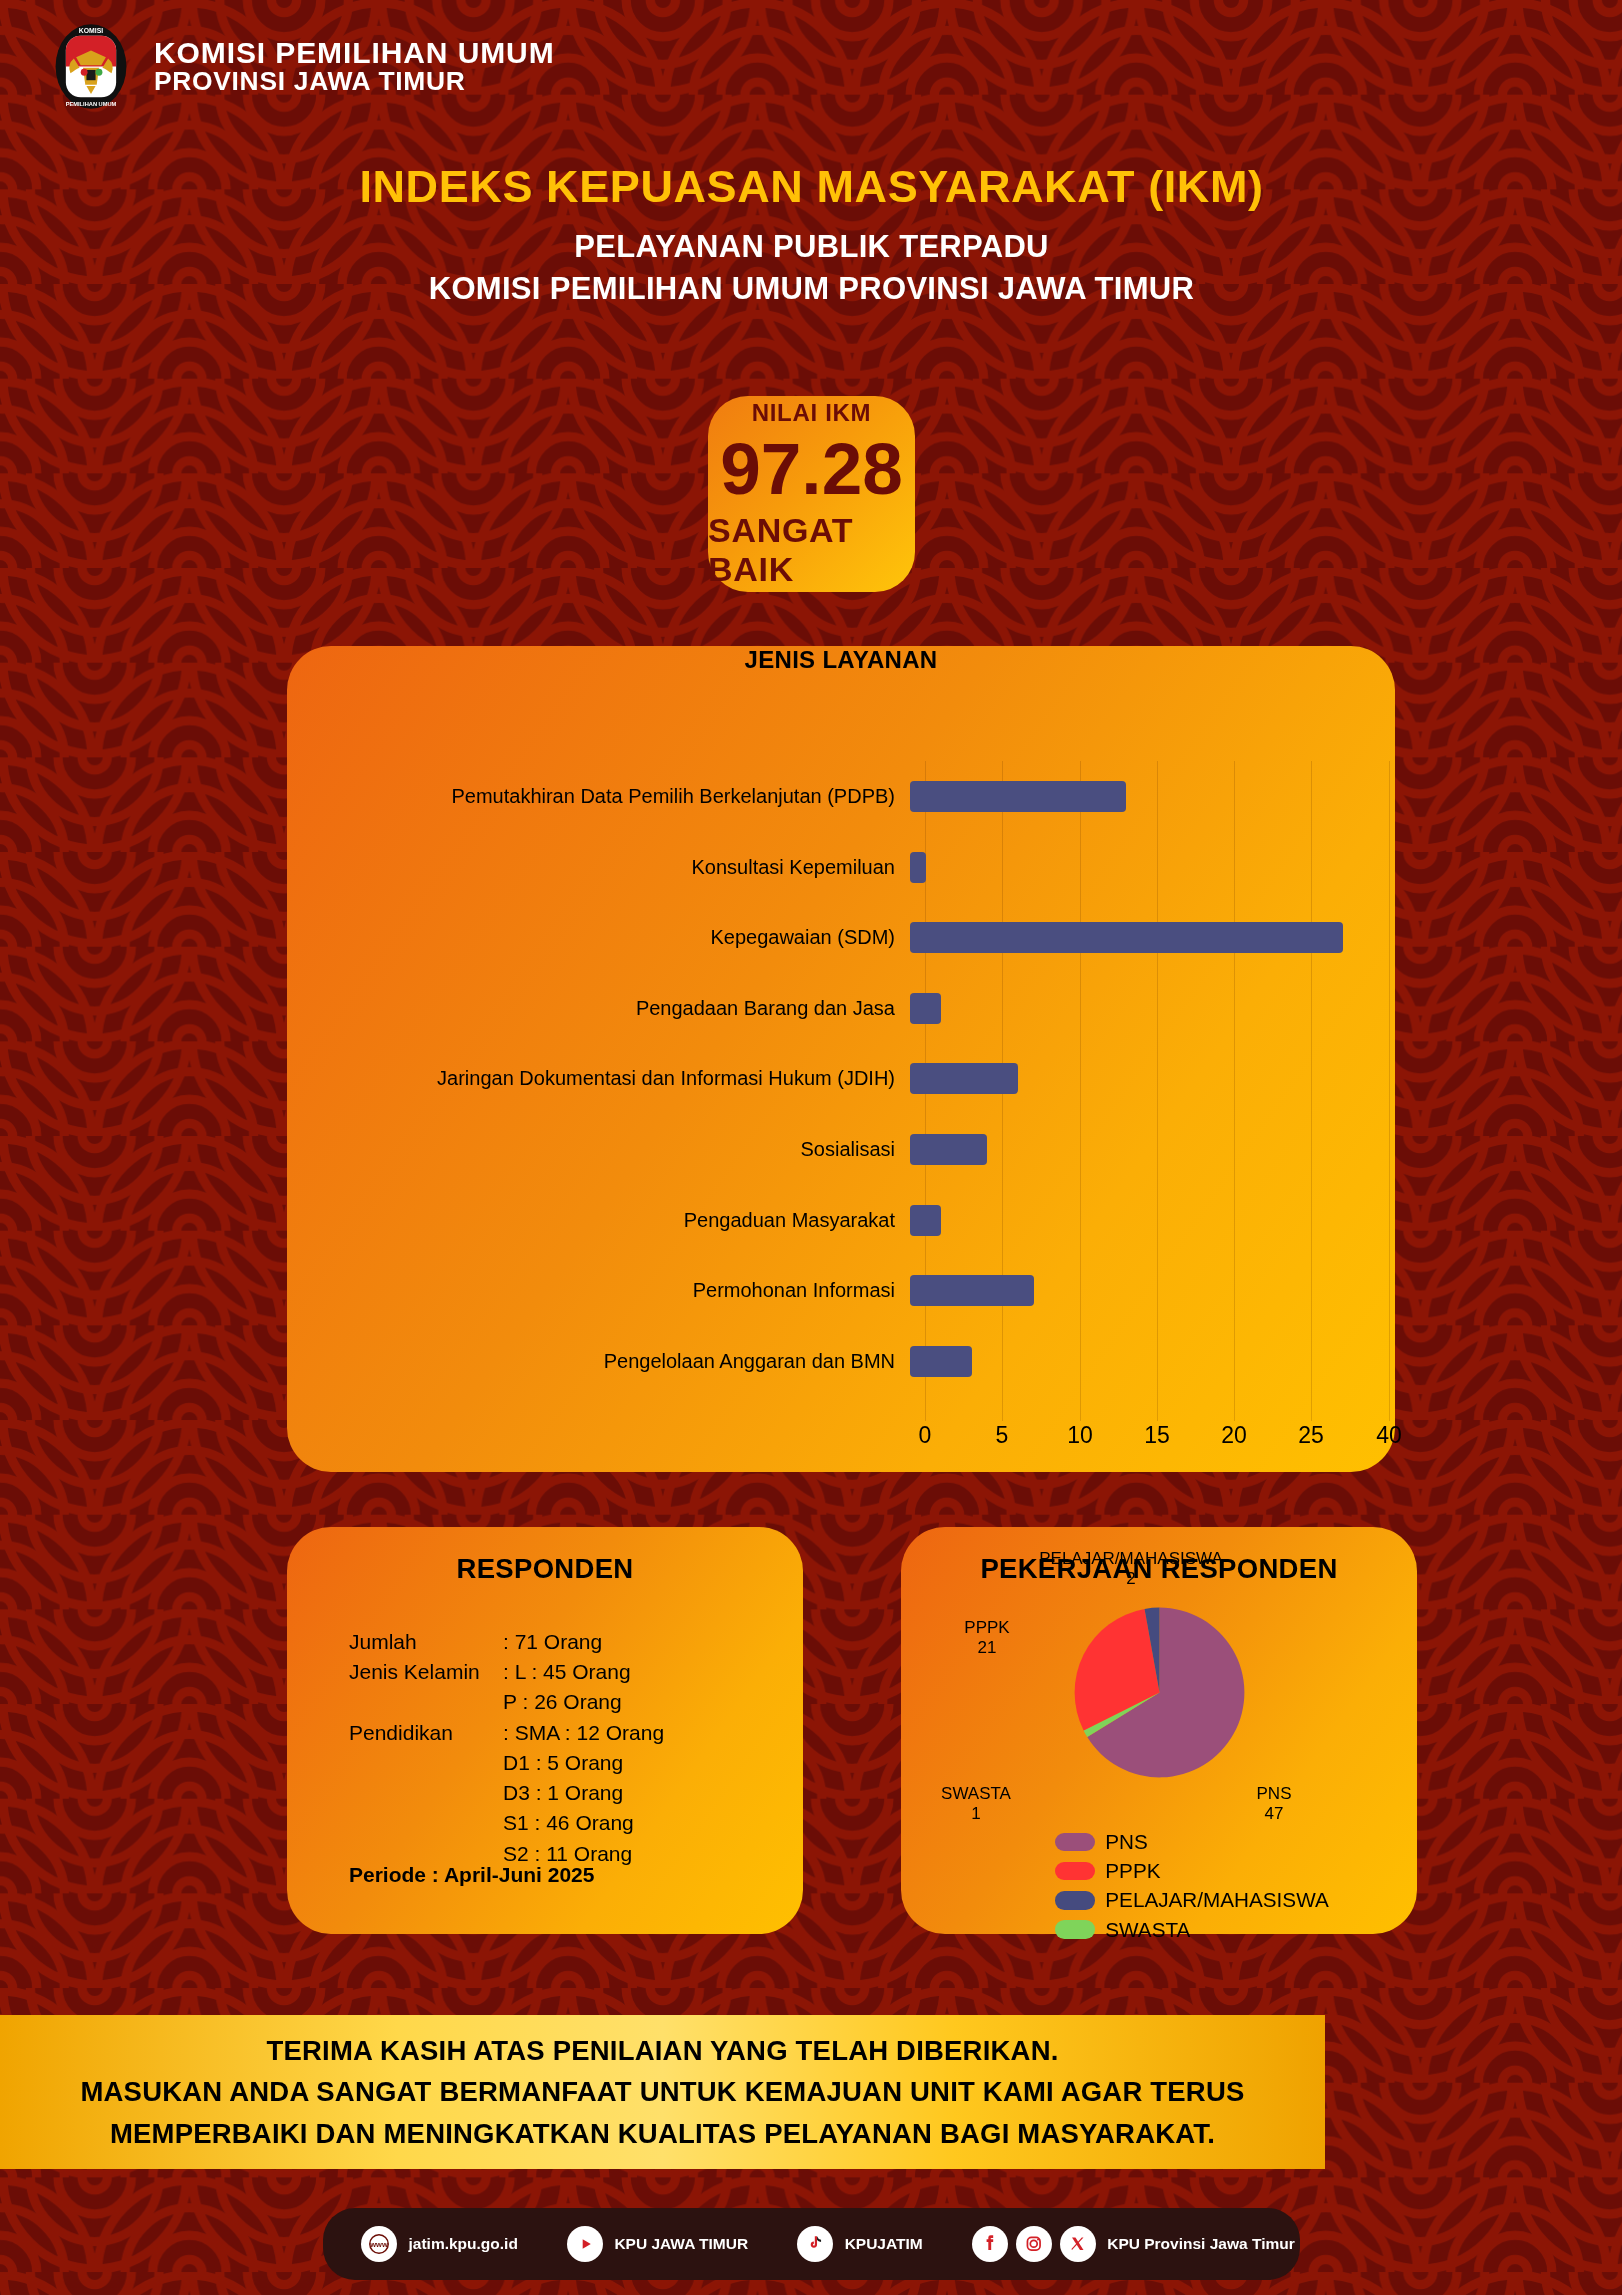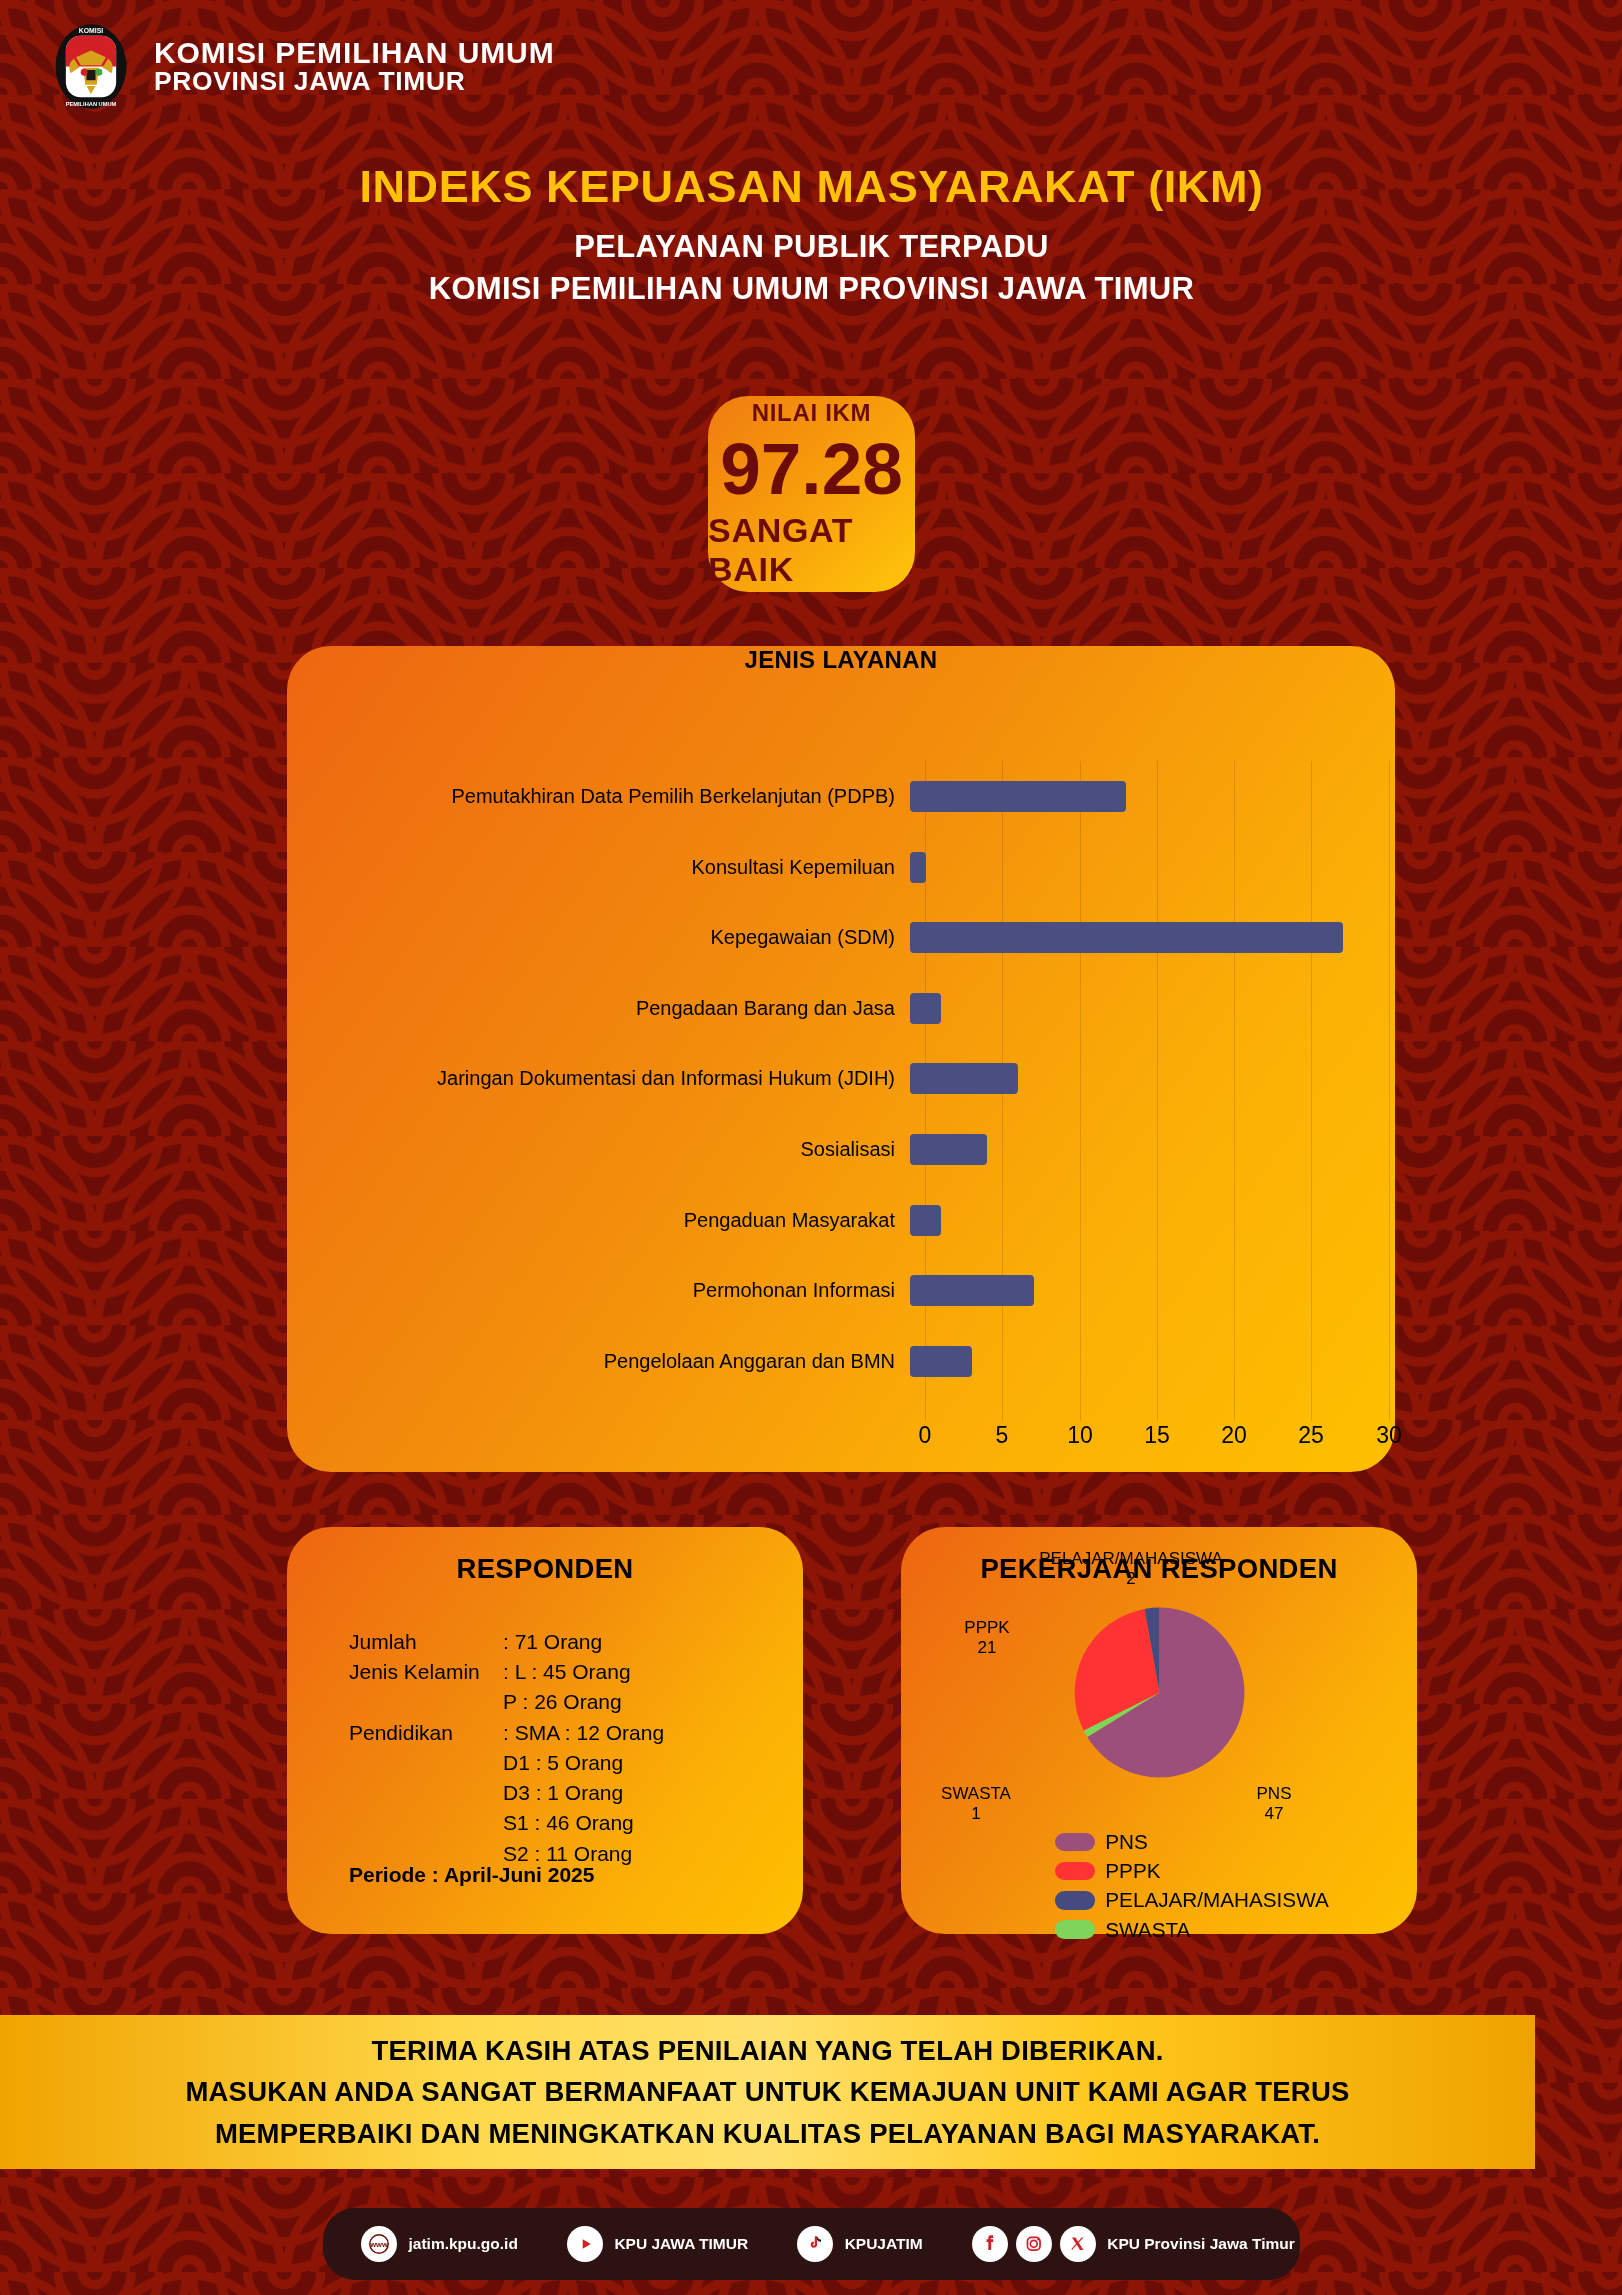--- a/index.html
+++ b/index.html
@@ -64,21 +64,21 @@
   
   #pie-area{position:absolute;left:0;top:68px;width:516px;height:241px;}
   #pie-svg{position:absolute;left:161px;top:68px;}
   .pie-note{position:absolute;font-size:17px;color:#000;text-align:center;line-height:1.2;white-space:nowrap;}
   #legend{position:absolute;left:0;top:303px;width:516px;padding-left:154px;box-sizing:border-box;}
   .legend-item{display:flex;align-items:center;margin-bottom:5.2px;}
   .legend-sw{width:40px;height:18.4px;border-radius:9.2px;flex:0 0 auto;}
   .legend-tx{font-size:20.7px;color:#000;margin-left:10.3px;white-space:nowrap;}
 
   
-  #thanks{position:absolute;left:0;top:2015px;width:1535px;height:154px;z-index:5;
+  #thanks{position:absolute;left:0;top:2015px;width:1325px;height:154px;z-index:5;
     background:linear-gradient(90deg,#F0A400 0%,#FFD84A 30%,#FFE06A 50%,#FFC81E 72%,#EFA200 100%);
     display:flex;flex-direction:column;align-items:center;justify-content:center;}
   .thanks-line{font-size:27.5px;font-weight:bold;color:#000;letter-spacing:0.2px;line-height:1.5;text-align:center;}
 
   
   #footer{position:absolute;left:323px;top:2208px;width:977px;height:72px;z-index:6;
     background:#2C1210;border-radius:32px;display:flex;align-items:center;}
   .social-group{display:flex;align-items:center;}
   .social-circle{width:36px;height:36px;border-radius:50%;background:#fff;
     display:flex;align-items:center;justify-content:center;flex:0 0 auto;}
@@ -199,21 +199,21 @@
         <div class="bar-rect" title="4" style="width: 62px;"></div>
       </div>
     </div>
   <div id="xaxis">
       <div class="xtick" style="left: 0px;">0</div>
       <div class="xtick" style="left: 77px;">5</div>
       <div class="xtick" style="left: 155px;">10</div>
       <div class="xtick" style="left: 232px;">15</div>
       <div class="xtick" style="left: 309px;">20</div>
       <div class="xtick" style="left: 386px;">25</div>
-      <div class="xtick" style="left: 464px;">30</div>
+      <div class="xtick" style="left: 464px;">40</div>
     </div>
 </div>
 
 <div class="card" id="card-responden">
   <div class="card-title" id="t-responden">RESPONDEN</div>
   <div id="resp-body">
       <div class="resp-row">
         <div class="resp-k">Jumlah</div>
         <div class="resp-v">: 71 Orang</div>
       </div>

